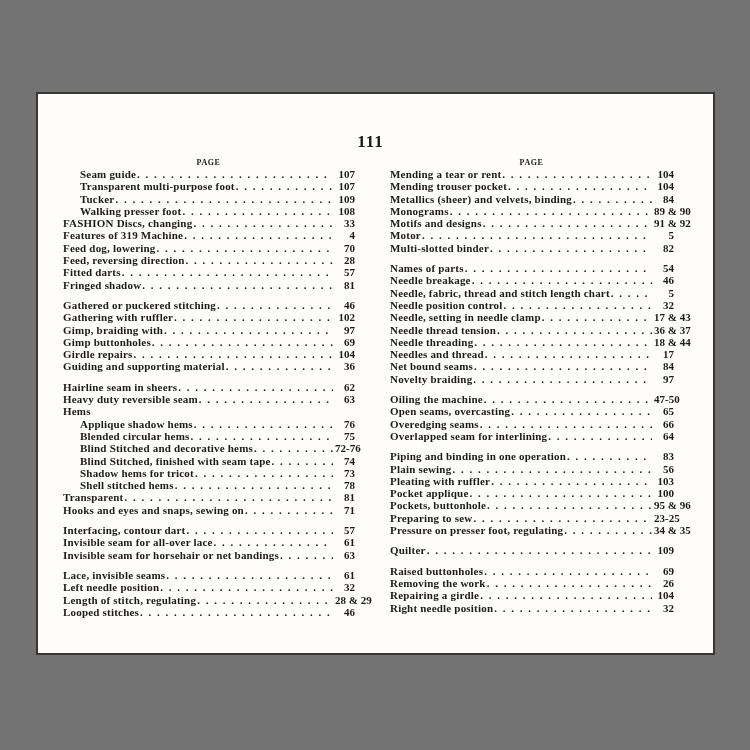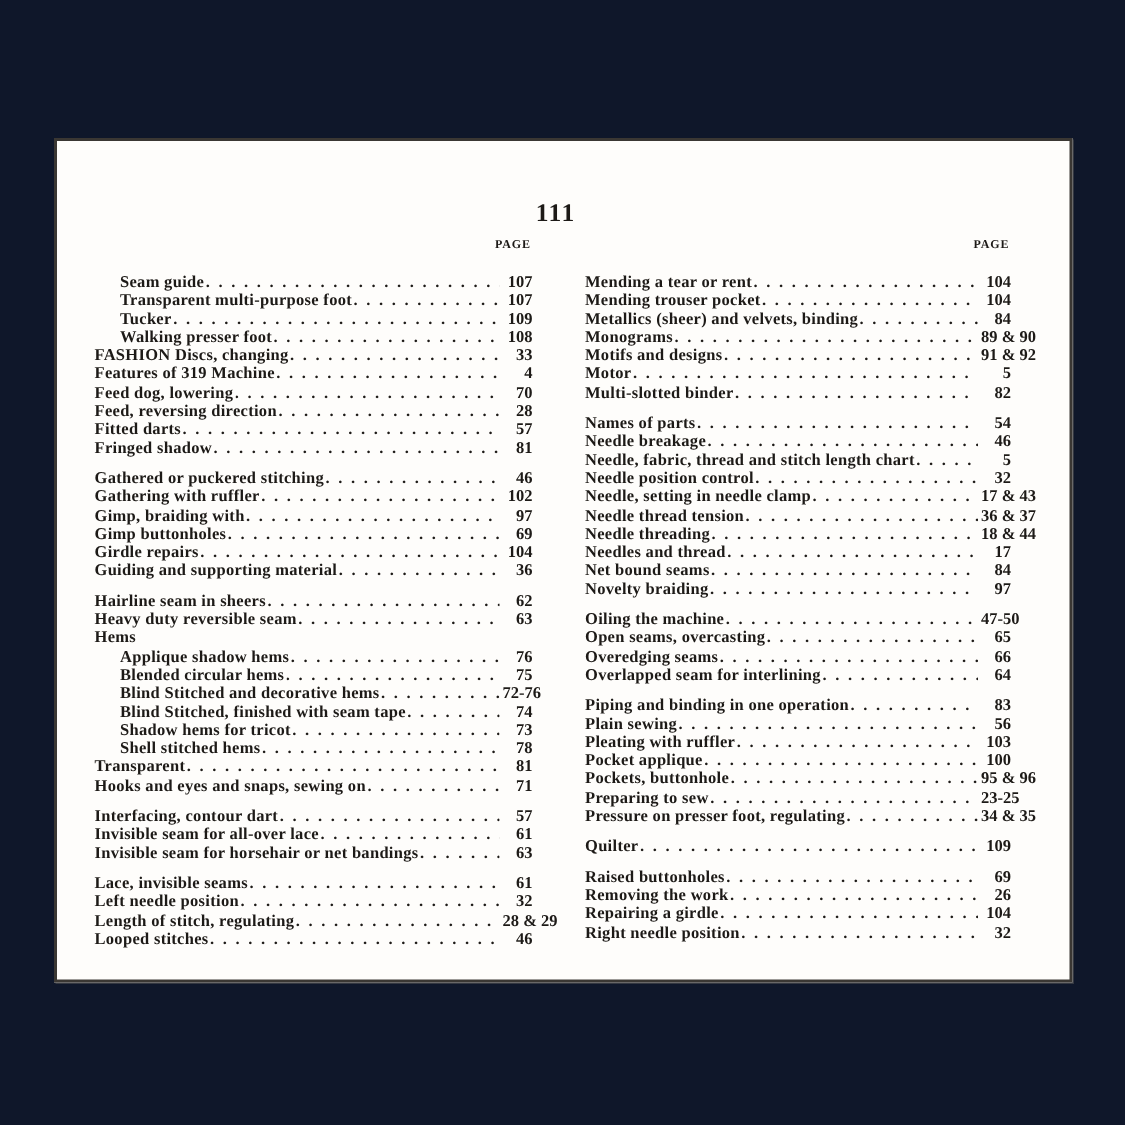--- a/index.html
+++ b/index.html
@@ -4,21 +4,21 @@
 <style>
   html, body {
     margin: 0;
     padding: 0;
     background: #ffffff;
   }
   .canvas {
     position: relative;
     width: 750px;
     height: 750px;
-    background: #0f172a;
+    background: #737373;
     font-family: "Liberation Serif", serif;
     color: #1d1a17;
     overflow: hidden;
   }
   .page {
     position: absolute;
     left: 36px;
     top: 92px;
     width: 679px;
     height: 563px;
@@ -37,26 +37,26 @@
     font-weight: bold;
     letter-spacing: 1px;
   }
   .col {
     position: absolute;
     top: 64px;
   }
   .col-left  { left: 25px;  width: 292px; }
   .col-right { left: 352px; width: 284px; }
   .page-label {
-    text-align: right;
+    text-align: center;
     font-size: 8px;
     font-weight: bold;
     letter-spacing: 0.6px;
     line-height: 10px;
-    margin-bottom: 14px;
+    margin-bottom: 0;
     padding-right: 1px;
   }
   .row {
     display: flex;
     align-items: baseline;
     font-size: 11px;
     font-weight: bold;
     line-height: 12.3px;
     white-space: nowrap;
   }

